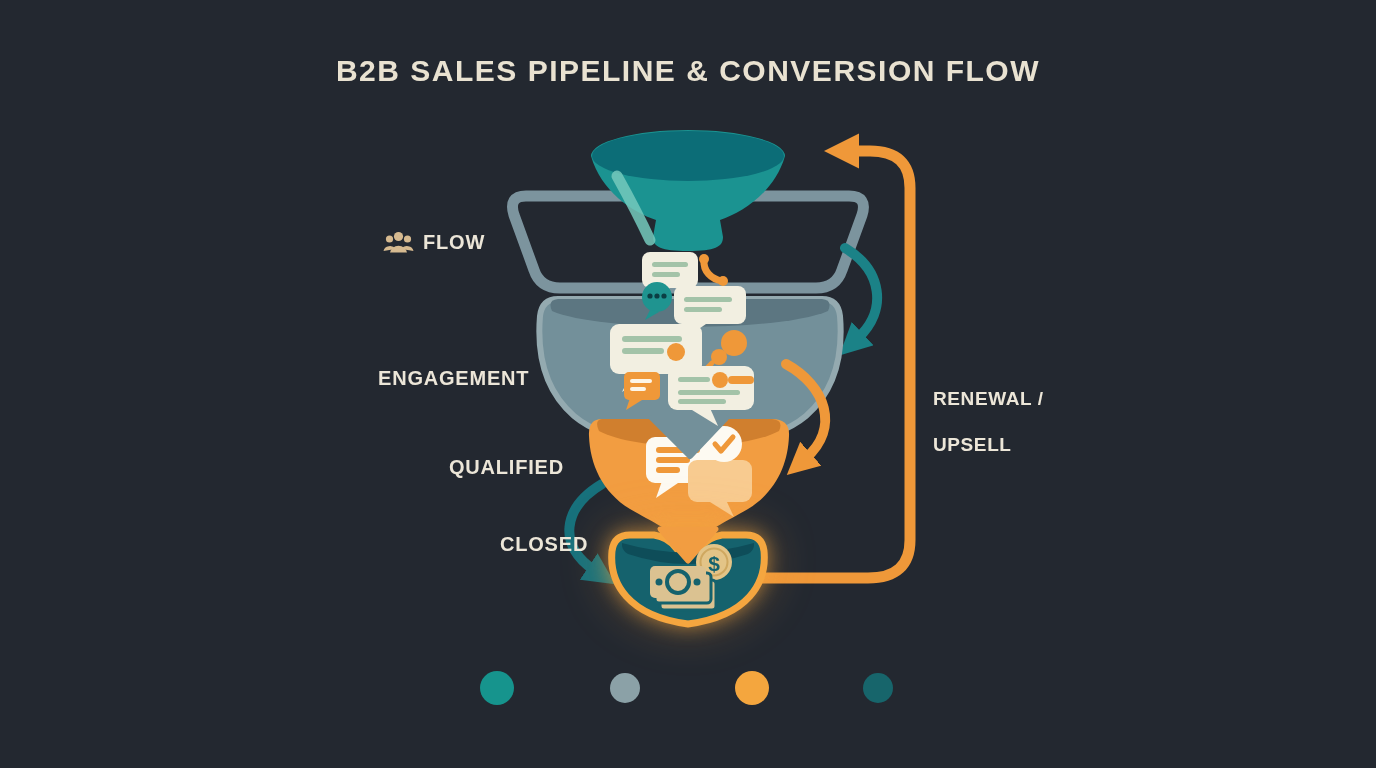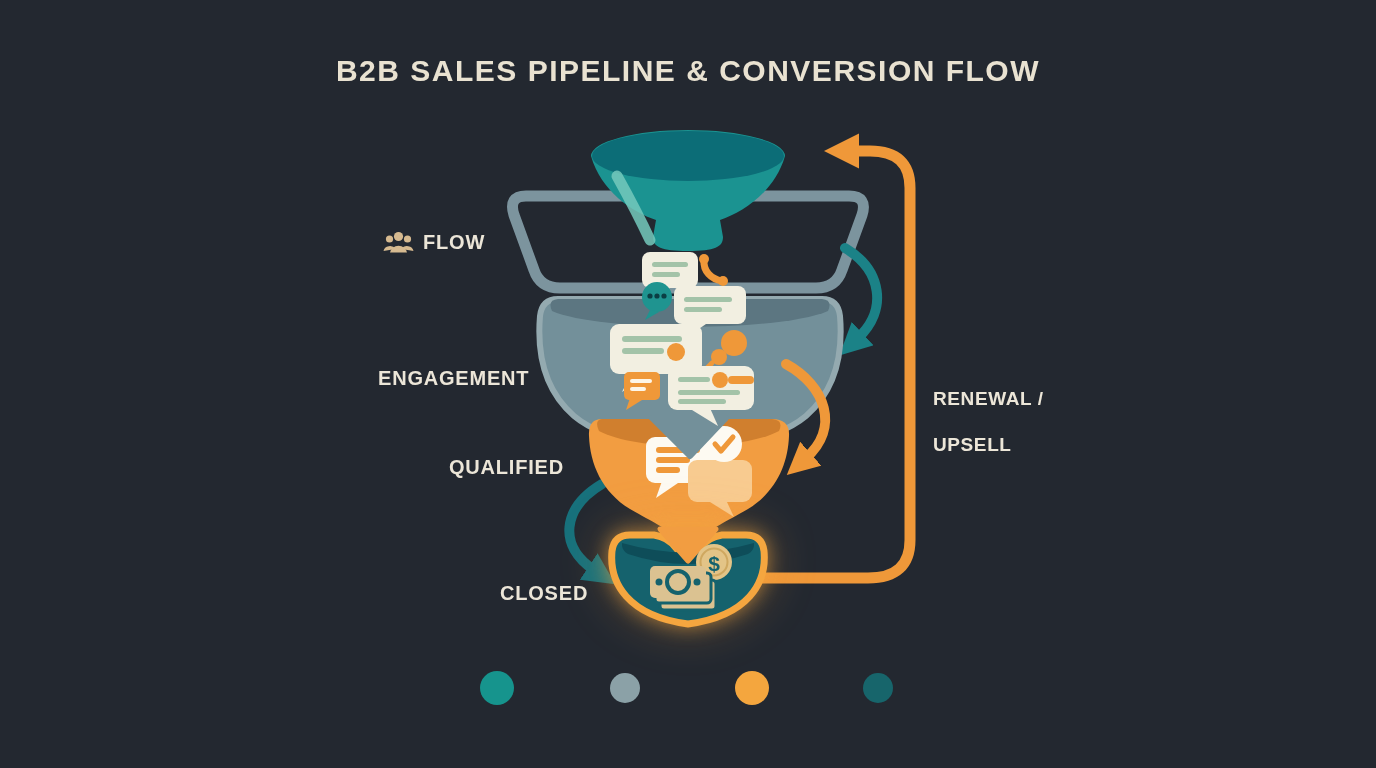--- a/index.html
+++ b/index.html
@@ -192,21 +192,21 @@
   </div>
 
   <div class="stage-label" style="left:378px;top:343px;margin-top:24px;">
     <span>ENGAGEMENT</span>
   </div>
 
   <div class="stage-label" style="left:449px;top:456px;text-align:right;">
     <span>QUALIFIED</span>
   </div>
 
-  <div class="stage-label" style="left:500px;top:582px;">
+  <div class="stage-label" style="left:500px;top:533px;">
     <span>CLOSED</span>
   </div>
 
   <div class="loop-label">
     <span>RENEWAL /</span><br>
     <span>UPSELL</span>
   </div>
 
 </div>
 

